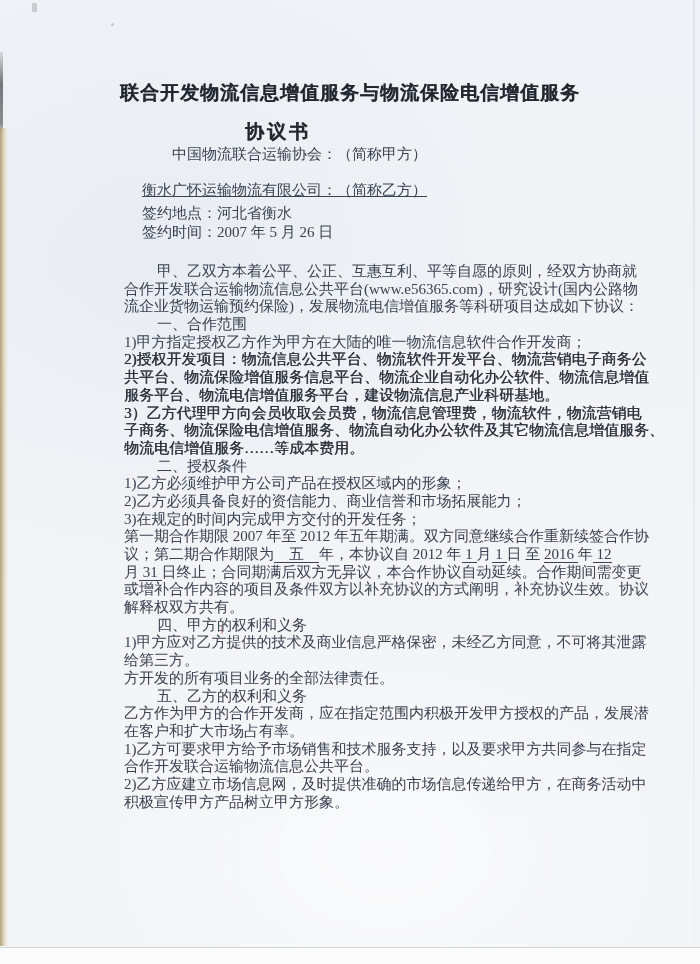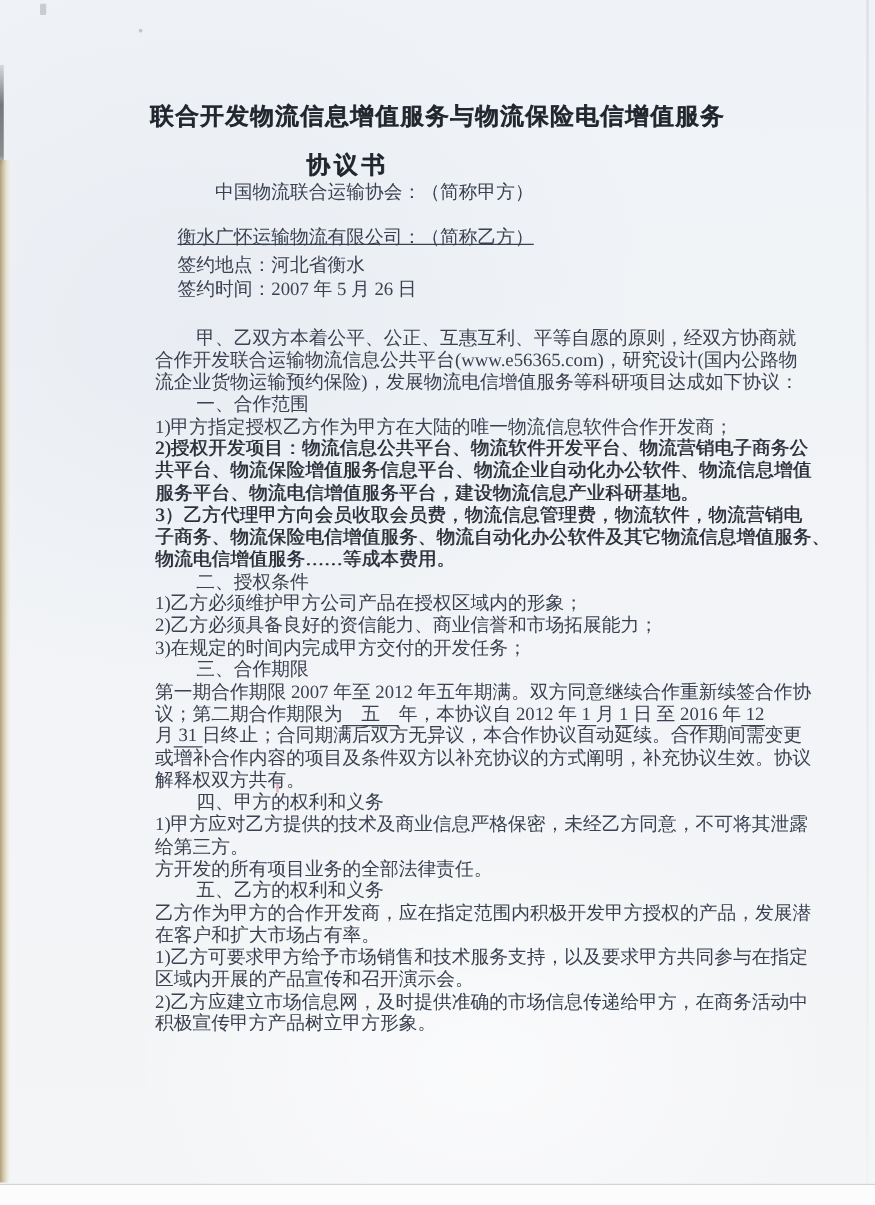--- a/index.html
+++ b/index.html
@@ -78,33 +78,32 @@
         <div class="bline em"><span>2)授权开发项目：物流信息公共平台、物流软件开发平台、物流营销电子商务公</span></div>
         <div class="bline em"><span>共平台、物流保险增值服务信息平台、物流企业自动化办公软件、物流信息增值</span></div>
         <div class="bline em"><span>服务平台、物流电信增值服务平台，建设物流信息产业科研基地。</span></div>
         <div class="bline em"><span>3）乙方代理甲方向会员收取会员费，物流信息管理费，物流软件，物流营销电</span></div>
         <div class="bline em"><span>子商务、物流保险电信增值服务、物流自动化办公软件及其它物流信息增值服务、</span></div>
         <div class="bline em"><span>物流电信增值服务……等成本费用。</span></div>
         <div class="bline ind"><span>二、授权条件</span></div>
         <div class="bline"><span>1)乙方必须维护甲方公司产品在授权区域内的形象；</span></div>
         <div class="bline"><span>2)乙方必须具备良好的资信能力、商业信誉和市场拓展能力；</span></div>
         <div class="bline"><span>3)在规定的时间内完成甲方交付的开发任务；</span></div>
-        <div class="bline ind"><span>三、合作期限</span></div>
         <div class="bline"><span>第一期合作期限 2007 年至 2012 年五年期满。双方同意继续合作重新续签合作协</span></div>
         <div class="bline"><span>议；第二期合作期限为</span><span class="u">　五　</span><span>年，本协议自 2012 年</span><span class="u"> 1 </span><span>月</span><span class="u"> 1 </span><span>日 至 </span><span class="u"> 2016 </span><span>年</span><span class="u"> 12</span></div>
         <div class="bline"><span>月</span><span class="u"> 31 </span><span>日终止；合同期满后双方无异议，本合作协议自动延续。合作期间需变更</span></div>
         <div class="bline"><span>或增补合作内容的项目及条件双方以补充协议的方式阐明，补充协议生效。协议</span></div>
         <div class="bline"><span>解释权双方共有。</span></div>
         <div class="bline ind"><span>四、甲方的权利和义务</span></div>
         <div class="bline"><span>1)甲方应对乙方提供的技术及商业信息严格保密，未经乙方同意，不可将其泄露</span></div>
         <div class="bline"><span>给第三方。</span></div>
         <div class="bline"><span>方开发的所有项目业务的全部法律责任。</span></div>
         <div class="bline ind"><span>五、乙方的权利和义务</span></div>
         <div class="bline"><span>乙方作为甲方的合作开发商，应在指定范围内积极开发甲方授权的产品，发展潜</span></div>
         <div class="bline"><span>在客户和扩大市场占有率。</span></div>
         <div class="bline"><span>1)乙方可要求甲方给予市场销售和技术服务支持，以及要求甲方共同参与在指定</span></div>
-        <div class="bline"><span>区域内开展的产品宣传和召开演示会。</span></div>
+        <div class="bline"><span>合作开发联合运输物流信息公共平台。</span></div>
         <div class="bline"><span>2)乙方应建立市场信息网，及时提供准确的市场信息传递给甲方，在商务活动中</span></div>
         <div class="bline"><span>积极宣传甲方产品树立甲方形象。</span></div>
       </div>
   </div>
   <div class="below-page"></div>
 </div>
 
 </body></html>

